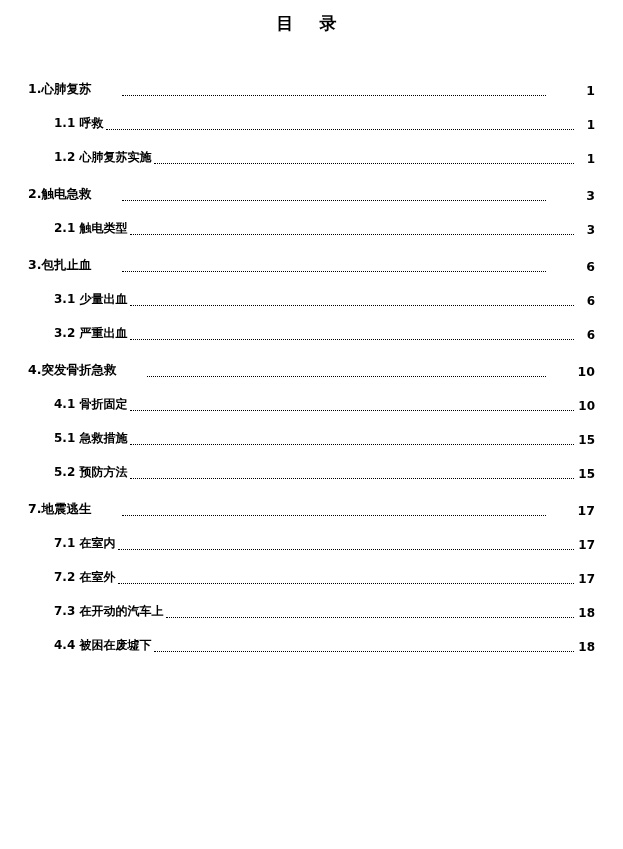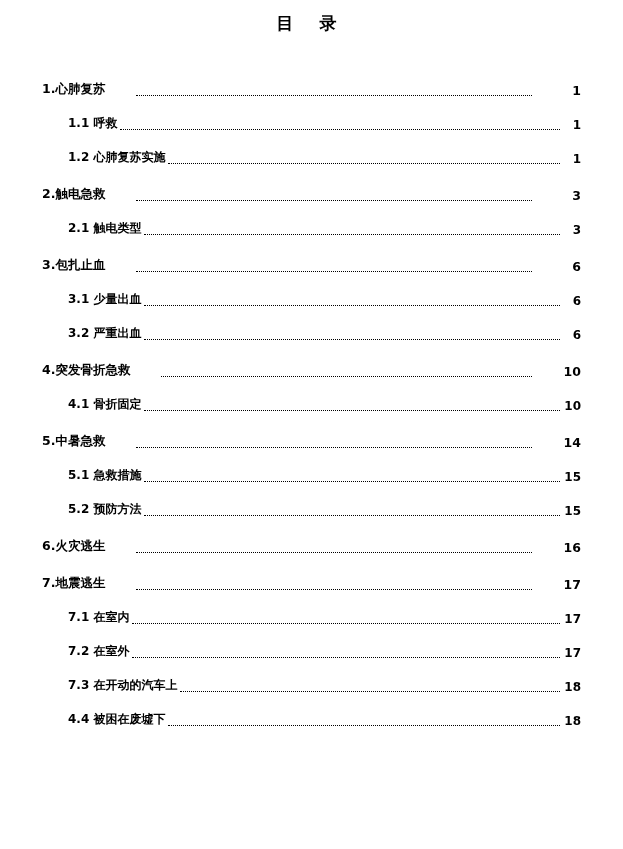--- a/index.html
+++ b/index.html
@@ -12,21 +12,21 @@
     height: 849px;
     font-family: "Liberation Serif", "DejaVu Serif", serif;
     color: #000000;
     overflow: hidden;
   }
   .page {
     width: 623px;
     height: 695px;
     position: relative;
     box-sizing: border-box;
-    padding: 0 42px;
+    padding: 0 28px;
   }
   .doc-title {
     text-align: center;
     font-family: "DejaVu Sans", "Liberation Sans", sans-serif;
     font-weight: bold;
     font-size: 17px;
     letter-spacing: 10px;
     padding-top: 12px;
     padding-bottom: 6px;
     color: #000;
@@ -124,39 +124,29 @@
       <div class="toc-entry level-1">
         <span class="entry-text">4.突发骨折急救</span>
         <span class="leader"></span>
         <span class="entry-page">10</span>
       </div>
       <div class="toc-entry level-2">
         <span class="entry-text">4.1 骨折固定</span>
         <span class="leader"></span>
         <span class="entry-page">10</span>
       </div>
-      <div class="toc-entry level-1">
-        <span class="entry-text">5.中暑急救</span>
-        <span class="leader"></span>
-        <span class="entry-page">14</span>
-      </div>
       <div class="toc-entry level-2">
         <span class="entry-text">5.1 急救措施</span>
         <span class="leader"></span>
         <span class="entry-page">15</span>
       </div>
       <div class="toc-entry level-2">
         <span class="entry-text">5.2 预防方法</span>
         <span class="leader"></span>
         <span class="entry-page">15</span>
-      </div>
-      <div class="toc-entry level-1">
-        <span class="entry-text">6.火灾逃生</span>
-        <span class="leader"></span>
-        <span class="entry-page">16</span>
       </div>
       <div class="toc-entry level-1">
         <span class="entry-text">7.地震逃生</span>
         <span class="leader"></span>
         <span class="entry-page">17</span>
       </div>
       <div class="toc-entry level-2">
         <span class="entry-text">7.1 在室内</span>
         <span class="leader"></span>
         <span class="entry-page">17</span>

